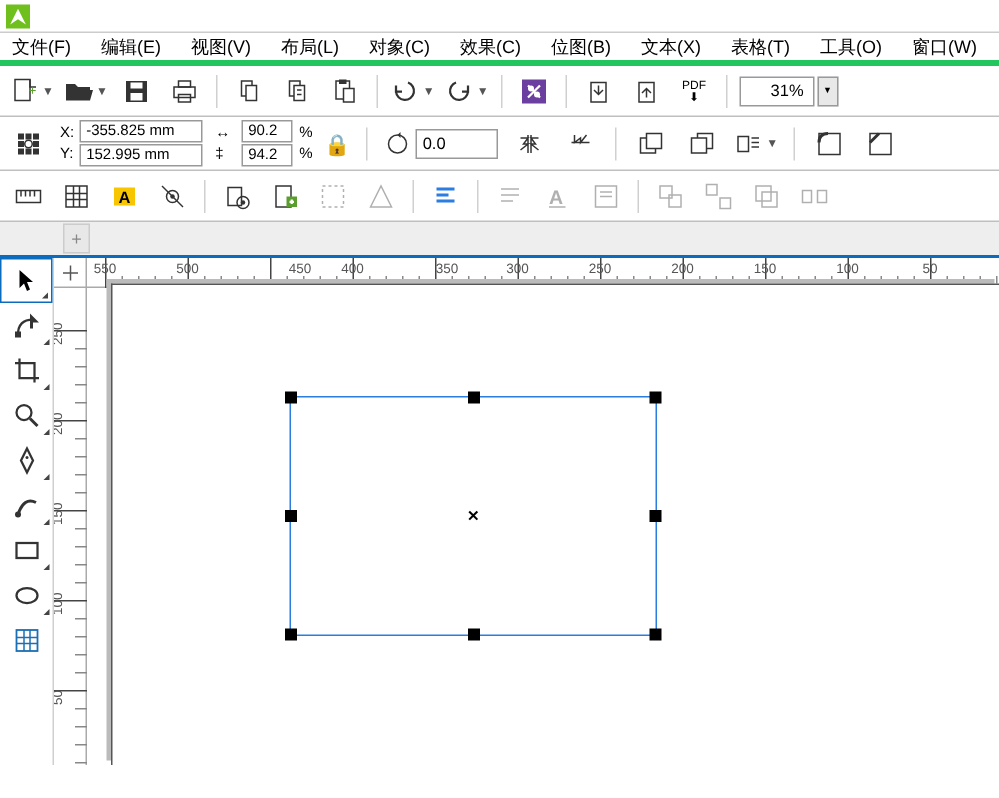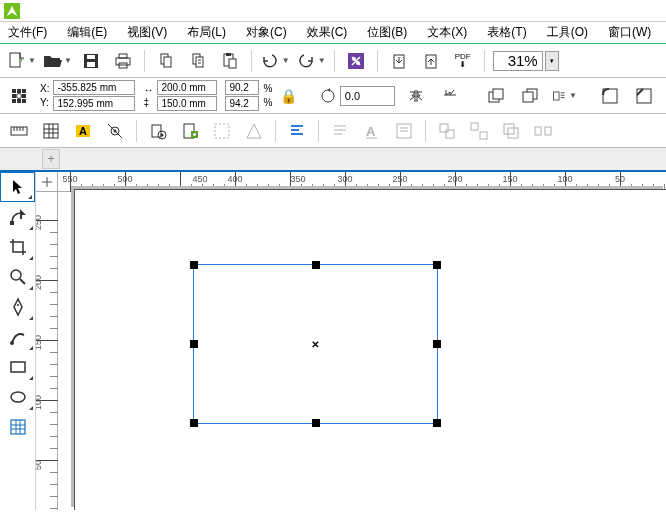--- a/index.html
+++ b/index.html
@@ -1,30 +1,30 @@
 <!DOCTYPE html>
 <html><head>
 <meta charset="utf-8">
 <style>
   * { box-sizing: border-box; }
   body { margin: 0; font-family: "Microsoft YaHei", Arial, sans-serif; font-size: 12px; background: #fff; width: 666px; user-select: none; }
   .titlebar { height: 22px; background: #fff; display: flex; align-items: center; padding: 0 4px; border-bottom: 1px solid #ccc; }
   .appicon { width: 16px; height: 16px; background: #6fbf1d; margin-right: 6px; display: flex; align-items: center; justify-content: center; }
   .appicon svg { width: 14px; height: 14px; }
   .title { color: #222; }
-  .menubar { height: 22px; background: #fff; display: flex; align-items: center; padding: 0 4px; border-bottom: 1px solid #22c55e; gap: 12px; }
+  .menubar { height: 22px; background: #fff; display: flex; align-items: center; padding: 0 4px; border-bottom: 4px solid #22c55e; gap: 12px; }
   .menu-item { padding: 2px 4px; cursor: default; }
   .toolbar { height: 34px; background: #fff; display: flex; align-items: center; padding: 2px 6px; gap: 6px; border-bottom: 1px solid #bfbfbf; }
   .tb-btn { min-width: 26px; height: 26px; display: flex; align-items: center; justify-content: center; cursor: default; }
   .tb-btn svg { width: 20px; height: 20px; }
   .vsep { width: 1px; height: 22px; background: #d0d0d0; margin: 0 2px; }
   .dd-arrow { font-size: 8px; color: #555; margin-left: 2px; }
   .pdf-btn { display:flex;flex-direction:column;align-items:center;font-size:8px;line-height:1;justify-content:center;height:26px;width:26px; }
   .zoom { display:flex;align-items:center;gap:2px; }
-  .zoom-field { width: 50px; height: 20px; border: 1px solid #999; padding: 1px 4px; font-size: 15px; background:#fff; display:flex;align-items:center;justify-content:flex-end; }
+  .zoom-field { width: 50px; height: 20px; border: 1px solid #999; padding: 1px 20px; font-size: 11px; background:#fff; display:flex;align-items:center;justify-content:flex-start; }
   .zoom-spin { width: 14px; height: 20px; display:flex;flex-direction:column; }
   .zoom-spin div { flex:1;border:1px solid #999;background:#e8e8e8;display:flex;align-items:center;justify-content:center;font-size:6px; }
   
   .propbar { height: 36px; background: #fff; display: flex; align-items: center; padding: 2px 6px; gap: 8px; border-bottom: 1px solid #bfbfbf; }
   .xy-group { display:flex; align-items:center; gap:4px; }
   .xy-labels { display:flex;flex-direction:column;font-size:10px;line-height:14px; }
   .xy-fields { display:flex;flex-direction:column;gap:1px; }
   .num-field { width: 82px; height: 15px; border: 1px solid #999; padding: 0 3px; font-size: 10px; background:#fff; display:flex;align-items:center; }
   .num-field.small { width: 60px; }
   .num-field.tiny { width: 34px; }
@@ -220,24 +220,20 @@
     <div class="xy-fields">
       <div class="num-field">-355.825 mm</div>
       <div class="num-field">152.995 mm</div>
     </div>
   </div>
   <div class="xy-group">
     <div class="xy-labels">
         <span>↔</span>
         <span>‡</span>
       </div>
-    <div class="xy-fields">
-      <div class="num-field small">200.0 mm</div>
-      <div class="num-field small">150.0 mm</div>
-    </div>
   </div>
   <div class="xy-group">
     <div class="xy-fields">
       <div class="num-field tiny">90.2</div>
       <div class="num-field tiny">94.2</div>
     </div>
     <div class="xy-labels">
         <span class="pct">%</span>
         <span class="pct">%</span>
       </div>

